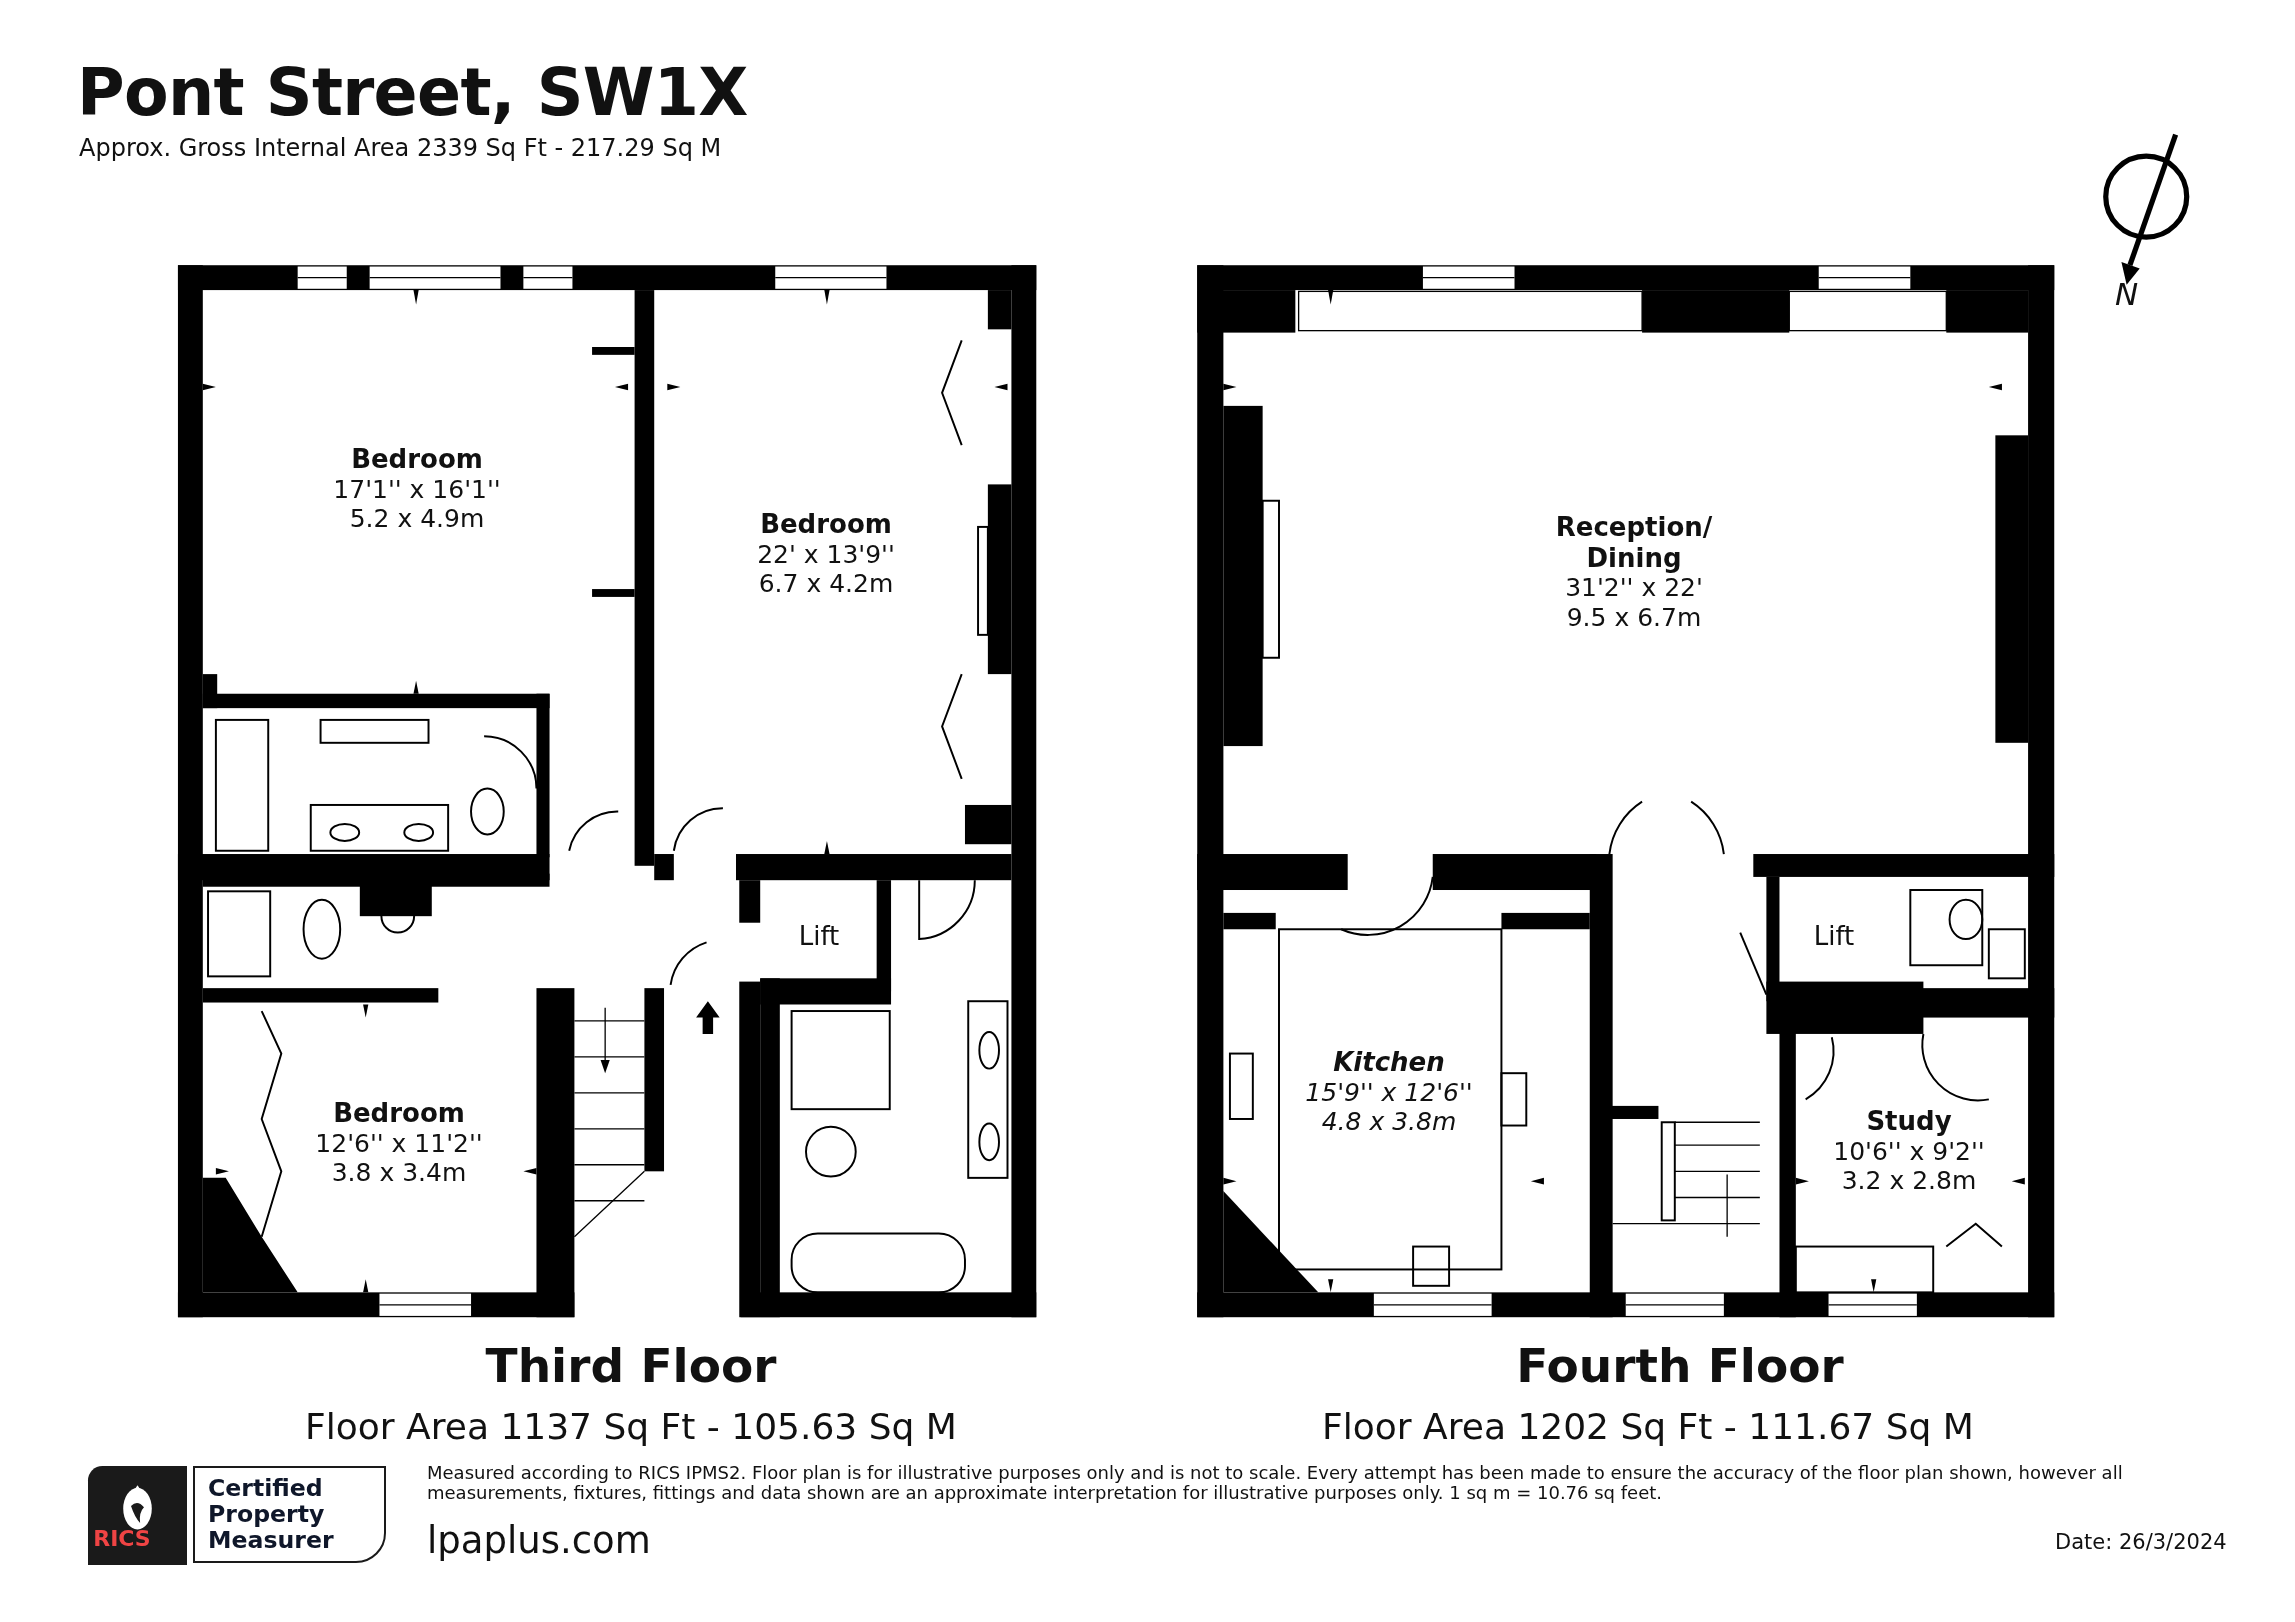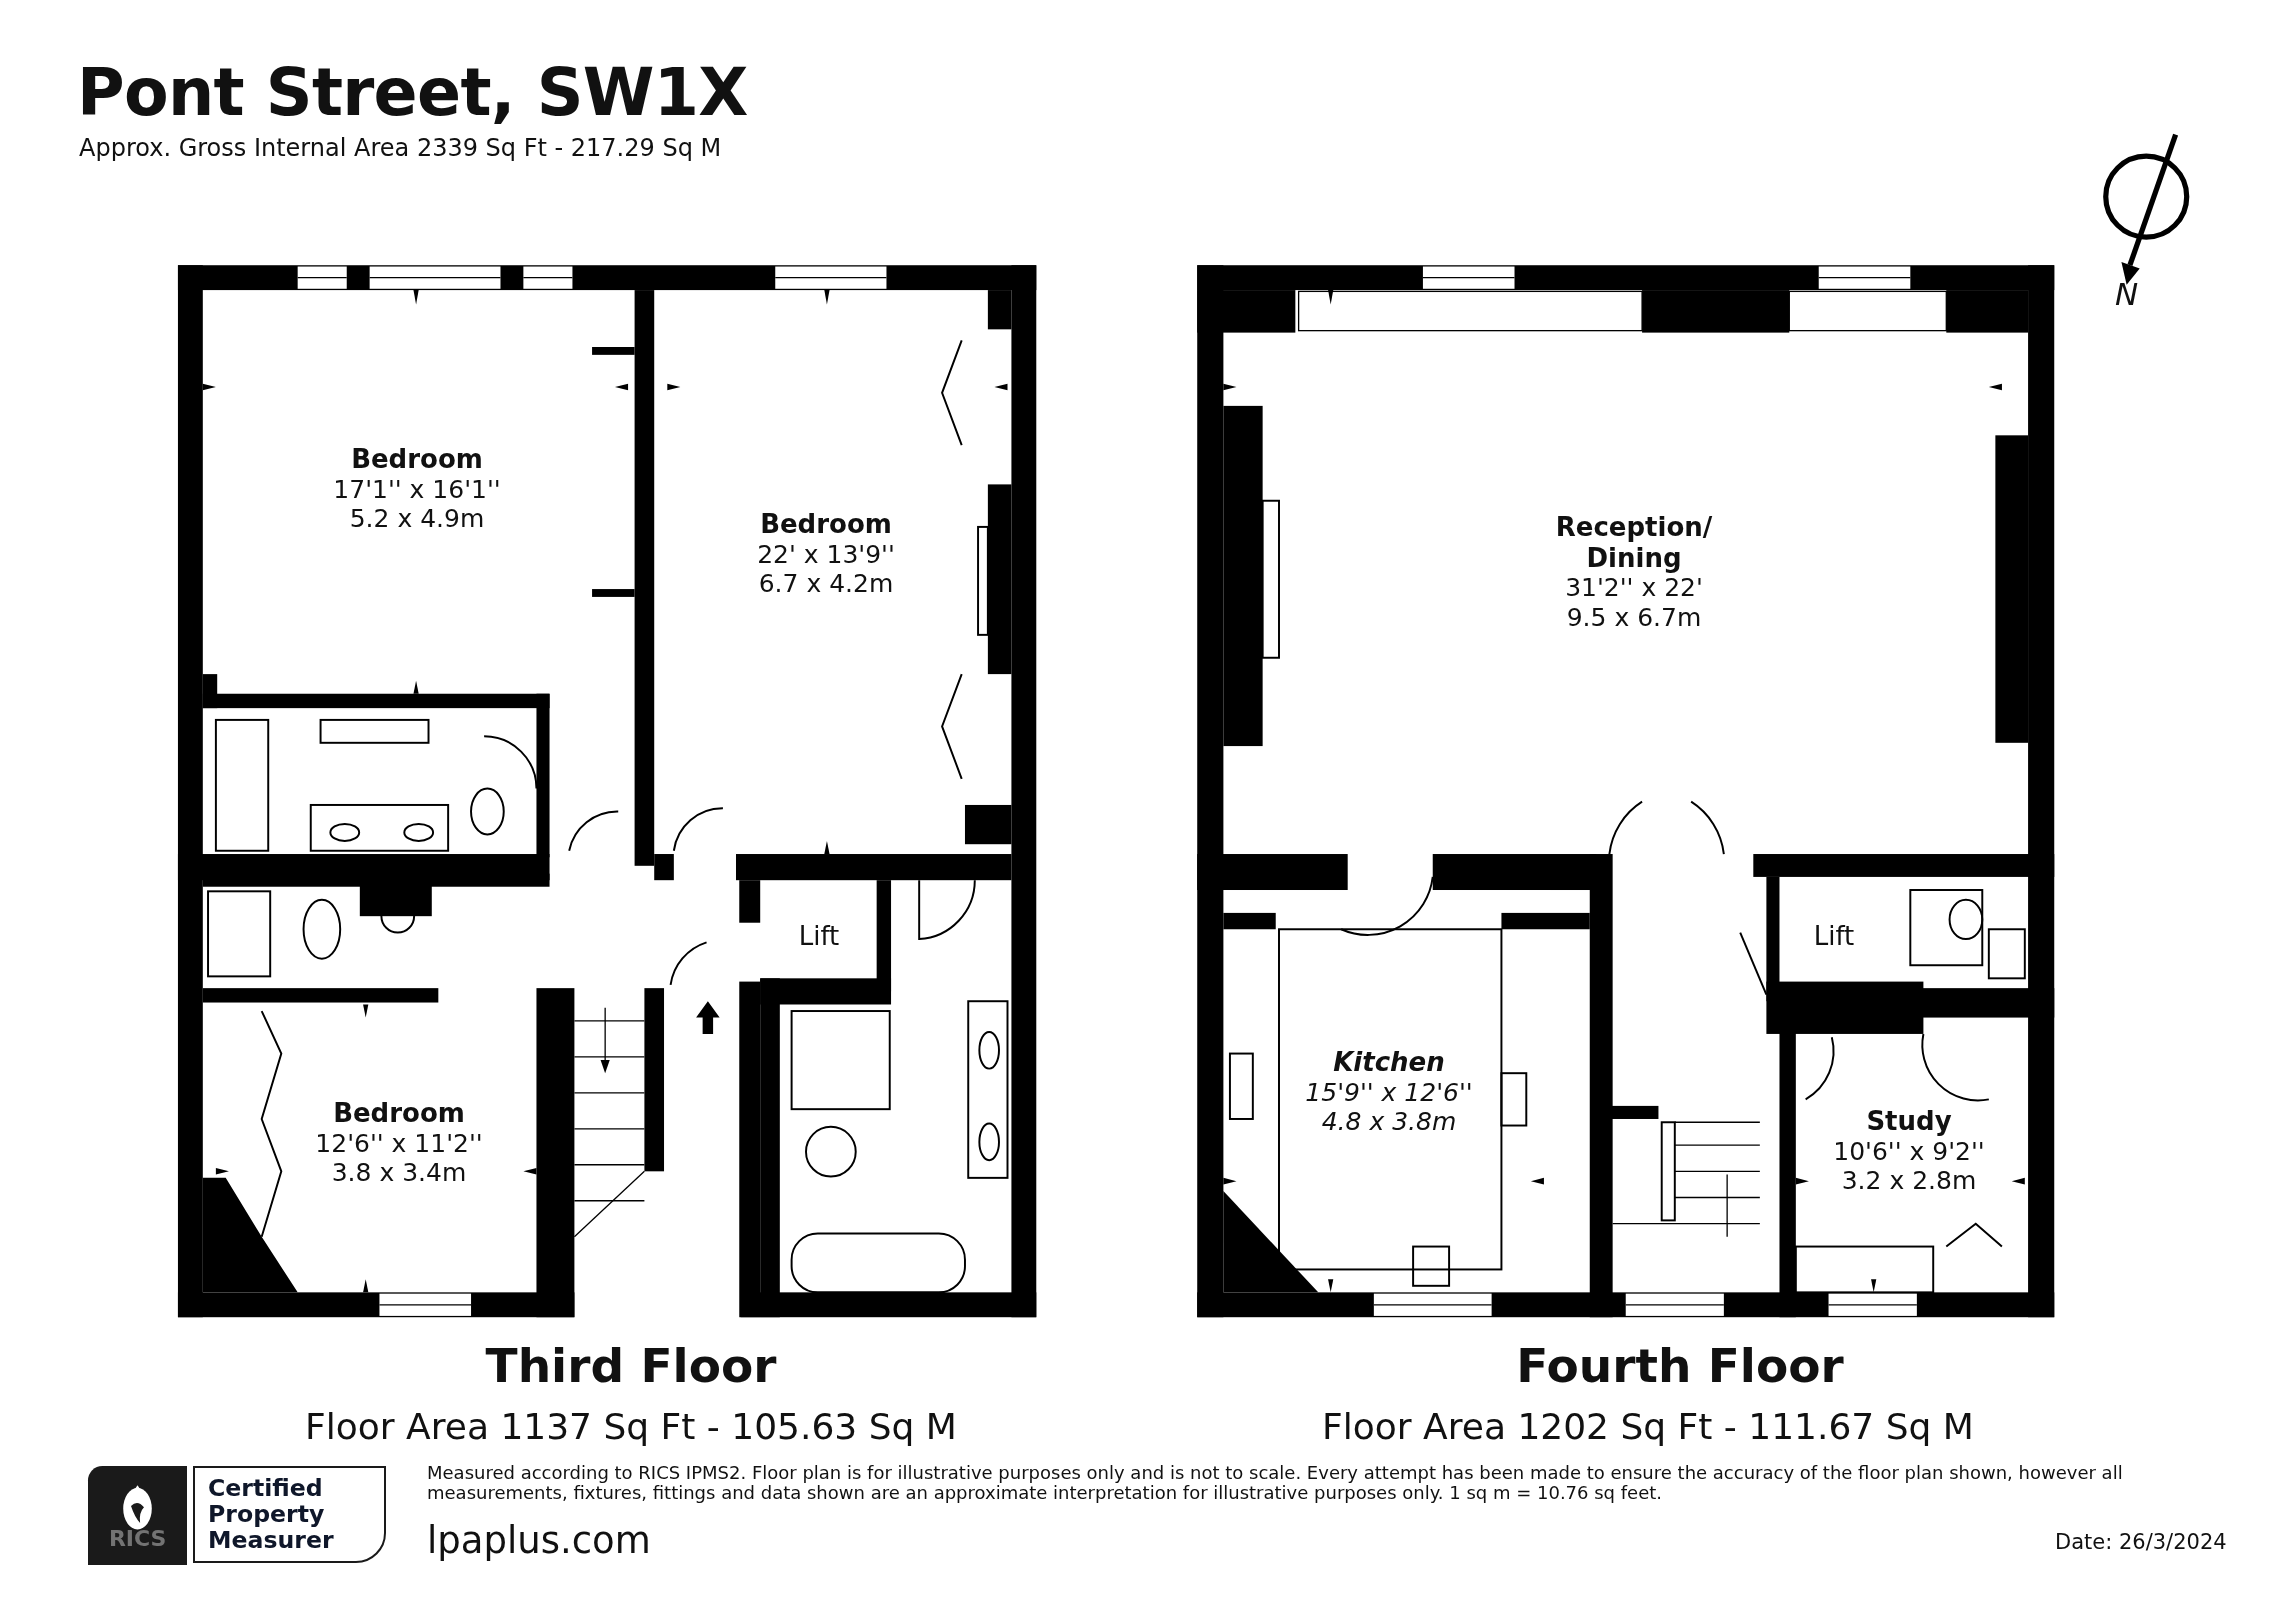--- a/index.html
+++ b/index.html
@@ -13,21 +13,21 @@
   .fix { fill:none; stroke:#000; stroke-width:3; }
   .thin { fill:none; stroke:#000; stroke-width:2; }
   .room-label { position:absolute; text-align:center; transform:translateX(-50%); line-height:1.18; }
   .room-name { font-size:26px; font-weight:600; display:block; }
   .room-dim { font-size:25px; display:block; }
   .floor-title { position:absolute; transform:translateX(-50%); font-size:47px; font-weight:600; white-space:nowrap; }
   .floor-area { position:absolute; transform:translateX(-50%); font-size:36px; white-space:nowrap; }
   .lift { position:absolute; font-size:26px; font-weight:400; transform:translateX(-50%); }
   .rics-box { position:absolute; left:88px; top:1466px; width:304px; height:99px; }
   .rics-dark { position:absolute; left:0; top:0; width:99px; height:99px; background:#1a1a1a; border-radius:14.4px 0 0 0; }
-  .rics-text { position:absolute; left:5.2px; bottom:14.4px; width:89px; text-align:center; color:#737373; font-weight:700; font-size:22px; }
+  .rics-text { position:absolute; left:5.2px; bottom:14.4px; width:89px; color:#ef4444; font-weight:700; font-size:22px; }
   .rics-lion { position:absolute; left:30px; top:14.4px; width:39px; height:52px; }
   .cert-box { position:absolute; left:105px; top:0; width:193px; height:97px; border:2px solid #1a1a1a; border-radius:0 0 30px 0; box-sizing:border-box; }
   .cert-text { position:absolute; left:13px; top:7.9px; font-size:23.6px; font-weight:700; line-height:1.1; color:#0f172a; }
   .disclaimer { position:absolute; left:427px; top:1463px; width:1806px; font-size:18px; line-height:1.1; }
   .website { position:absolute; left:427px; top:1519px; font-size:37px; }
   .date { position:absolute; left:2055px; top:1530px; font-size:21px; }
   .compass { position:absolute; left:2094px; top:128px; }
 </style>
 </head>
 <body>

